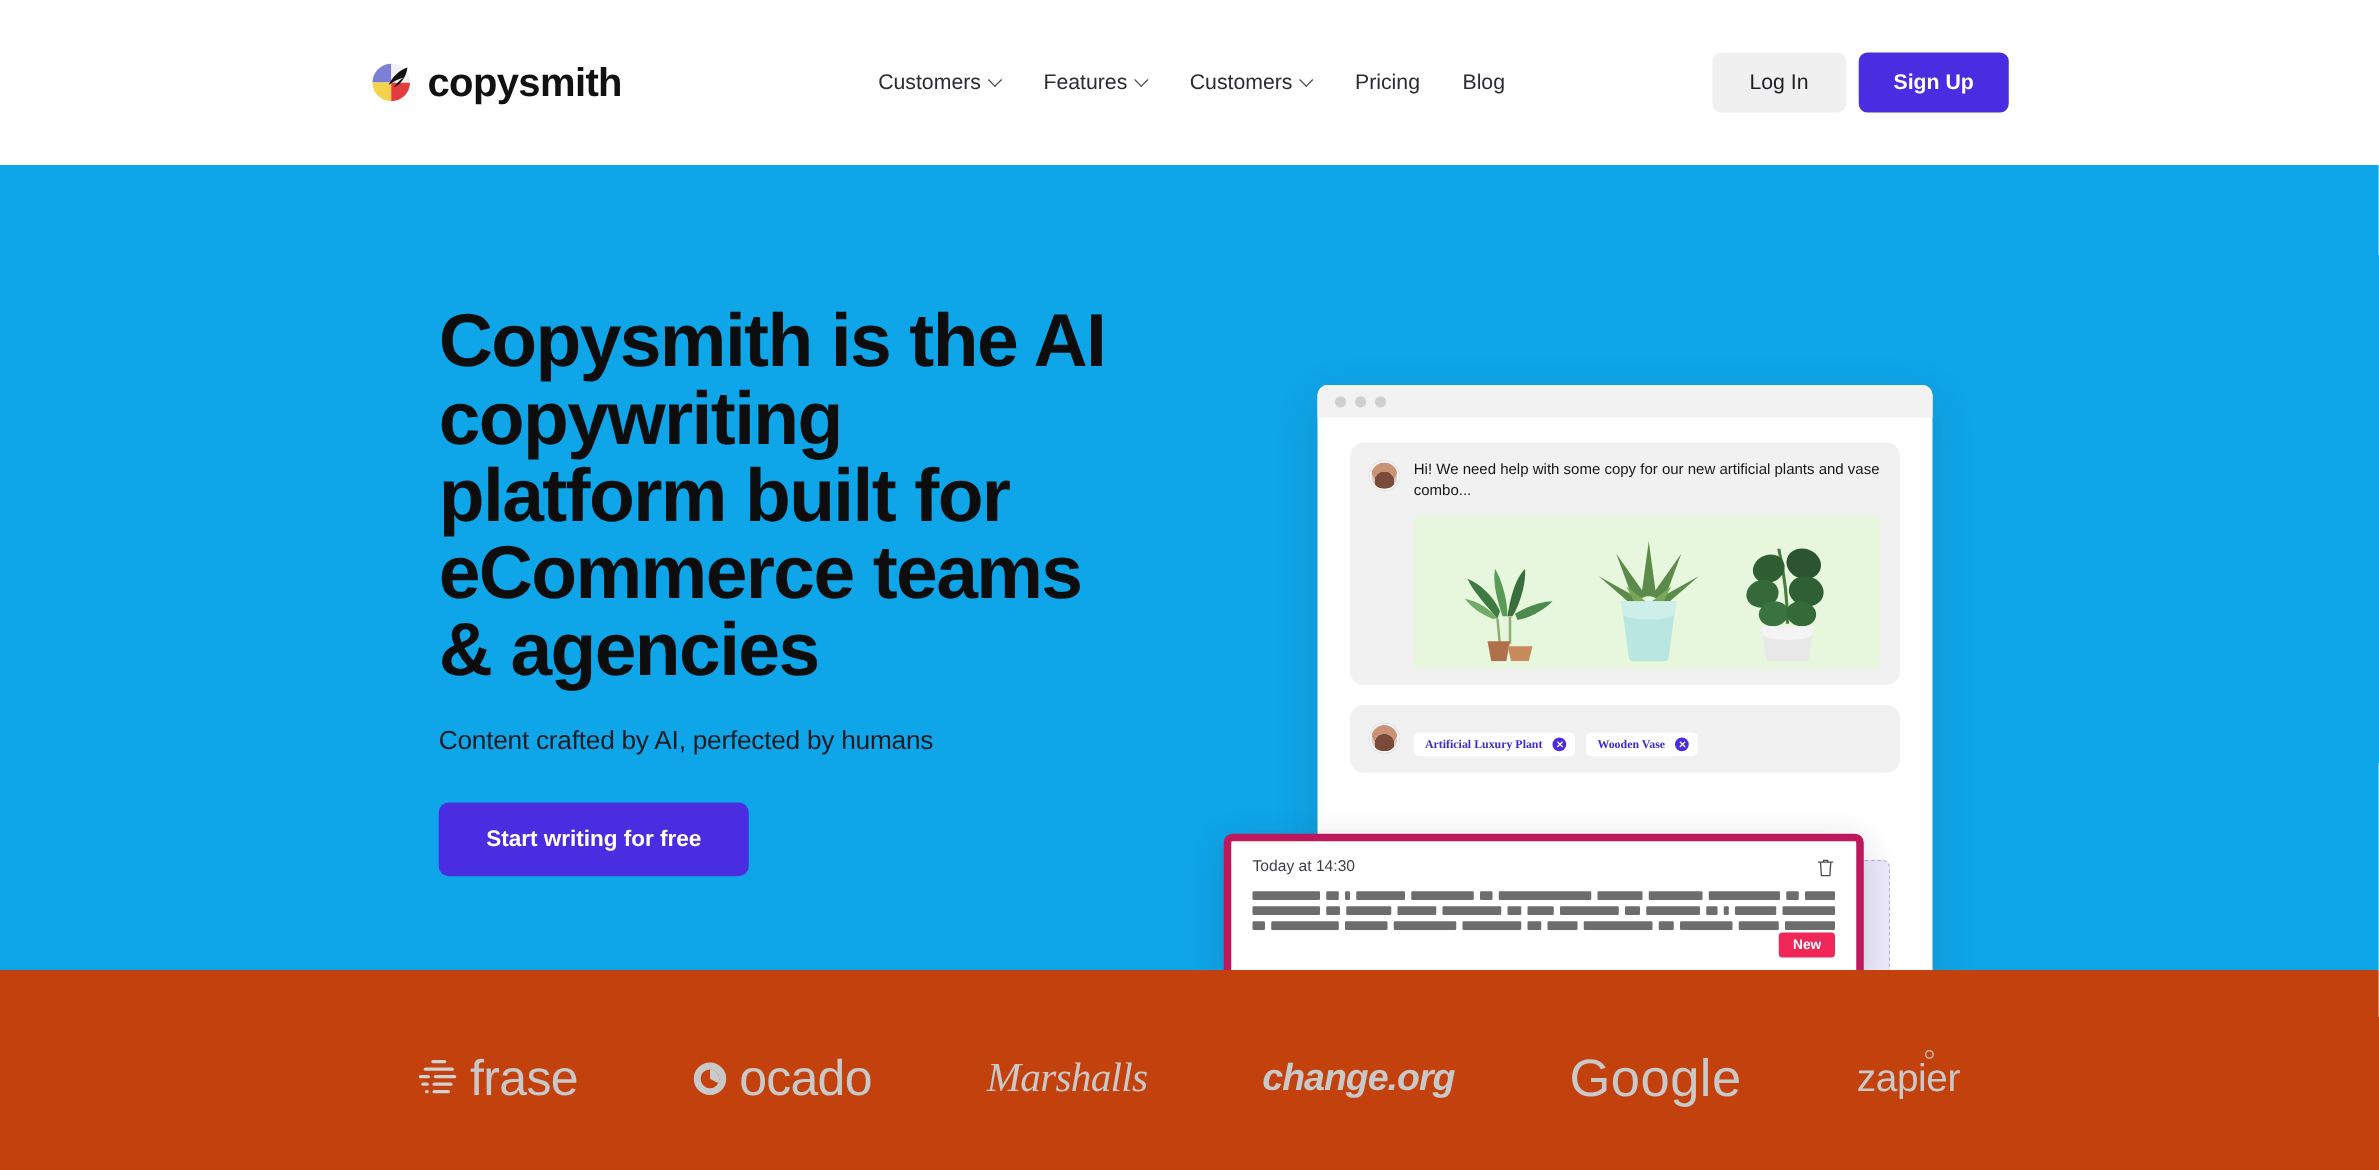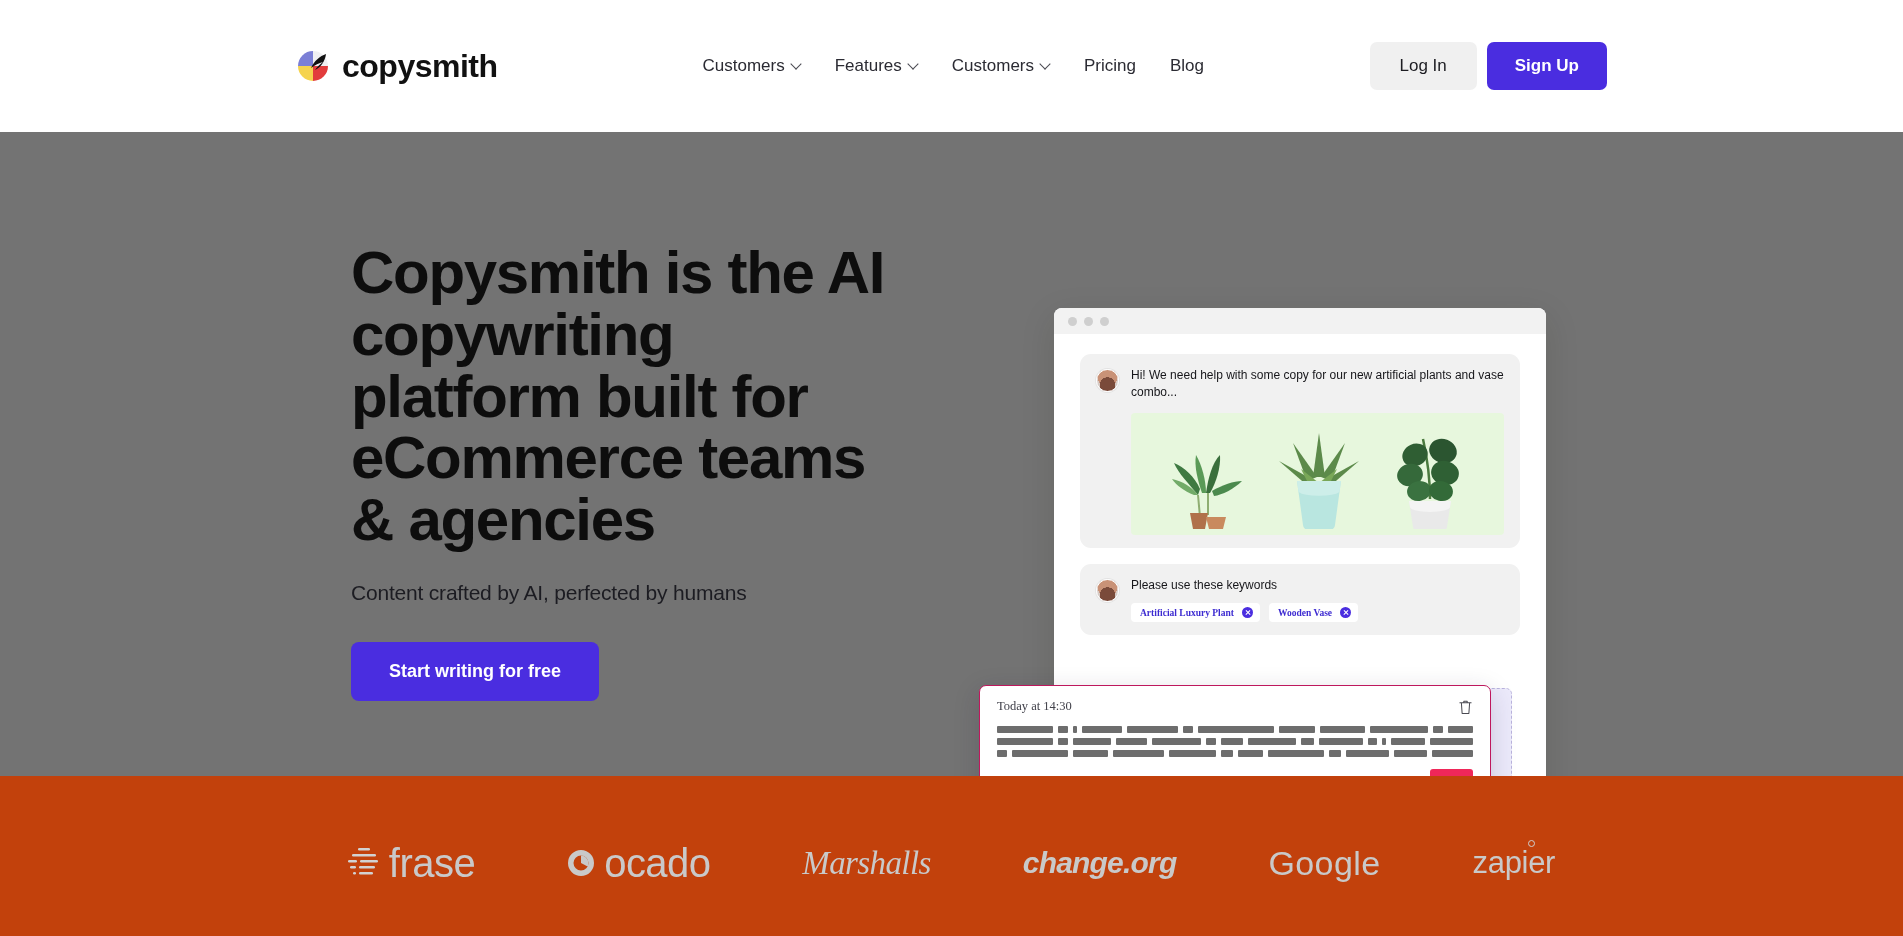--- a/index.html
+++ b/index.html
@@ -98,21 +98,21 @@
     font-family: inherit;
     padding: 14px 28px;
     border-radius: 7px;
     cursor: pointer;
   }
 
   
   .hero {
     position: relative;
     height: 644px;
-    background: #737373;
+    background: #0ea5e9;
     overflow: hidden;
   }
   .hero-left {
     position: absolute;
     left: 351px;
     top: 110px;
     width: 560px;
   }
   .hero-title {
     font-size: 60px;
@@ -238,29 +238,28 @@
     height: 125px;
     background: #eceafb;
     border: 1.5px dashed #b9b3dd;
     border-radius: 6px;
   }
 
   
   .float-card {
     position: absolute;
     left: 979px;
-    top: 553px;
+    top: 535px;
     width: 512px;
     height: 118px;
     background: #ffffff;
-    border: 1px solid #be185d;
+    border: 6px solid #be185d;
     border-radius: 7px;
     box-shadow: 0 7px 26px rgba(40,35,60,.18);
     padding: 13px 17px;
-    font-family: Liberation Serif, serif;
   }
   .fc-head { display: flex; align-items: flex-start; justify-content: space-between; }
   .fc-time { font-size: 12.5px; color: #41414a; }
   .trash { width: 15px; height: 16px; cursor: pointer; }
   .redact { margin-top: 11px; display: flex; flex-direction: column; gap: 5px; }
   .rline { display: flex; gap: 5px; }
   .rbar { height: 7px; background: #6d6d6d; border-radius: 1px; }
   .badge-new {
     position: absolute;
     right: 17px; bottom: 13px;
@@ -287,21 +286,21 @@
     color: #c9c9c9;
     display: flex;
     align-items: center;
     gap: 9px;
     user-select: none;
   }
   .lg-frase  { font-size: 40px; font-weight: 300; letter-spacing: -.5px; }
   .lg-ocado  { font-size: 40px; font-weight: 400; letter-spacing: -.6px; }
   .lg-marsh  { font-size: 33px; font-family: "Liberation Serif", serif; font-style: italic; letter-spacing: -.6px; }
   .lg-change { font-size: 30px; font-weight: bold; letter-spacing: -.8px; font-style: italic; }
-  .lg-google { font-size: 34px; font-weight: 300; letter-spacing: .4px; }
+  .lg-google { font-size: 42px; font-weight: 300; letter-spacing: .4px; }
   .lg-zapier { font-size: 31px; font-weight: 300; letter-spacing: -.3px; position: relative; }
 </style>
 </head>
 <body>
 
 <header class="header">
   <div class="brand">
     <span class="brand-mark">
       <svg width="34" height="34" viewBox="0 0 34 34">
         <path d="M17 17 L17 2 A15 15 0 0 0 2 17 Z" fill="#7b7fd6"></path>
@@ -397,21 +396,20 @@
               <path d="M16 72 h42 l-4 26 a17 6 0 0 1 -34 0 Z" fill="#e9e9e9"></path>
               <path d="M16 72 h42 l-1 6 a20 5 0 0 1 -40 0 Z" fill="#f4f4f4"></path>
             </svg>
           </div>
         </div>
       </div>
 
       <div class="msg">
         <span class="avatar"></span>
         <div style="flex:1">
-          <div class="msg-text">Please use these keywords</div>
           <div class="kw-row">
             <span class="kw">
               <span>Artificial Luxury Plant</span>
               <i class="kw-x"></i>
             </span>
             <span class="kw">
               <span>Wooden Vase</span>
               <i class="kw-x"></i>
             </span>
           </div>

